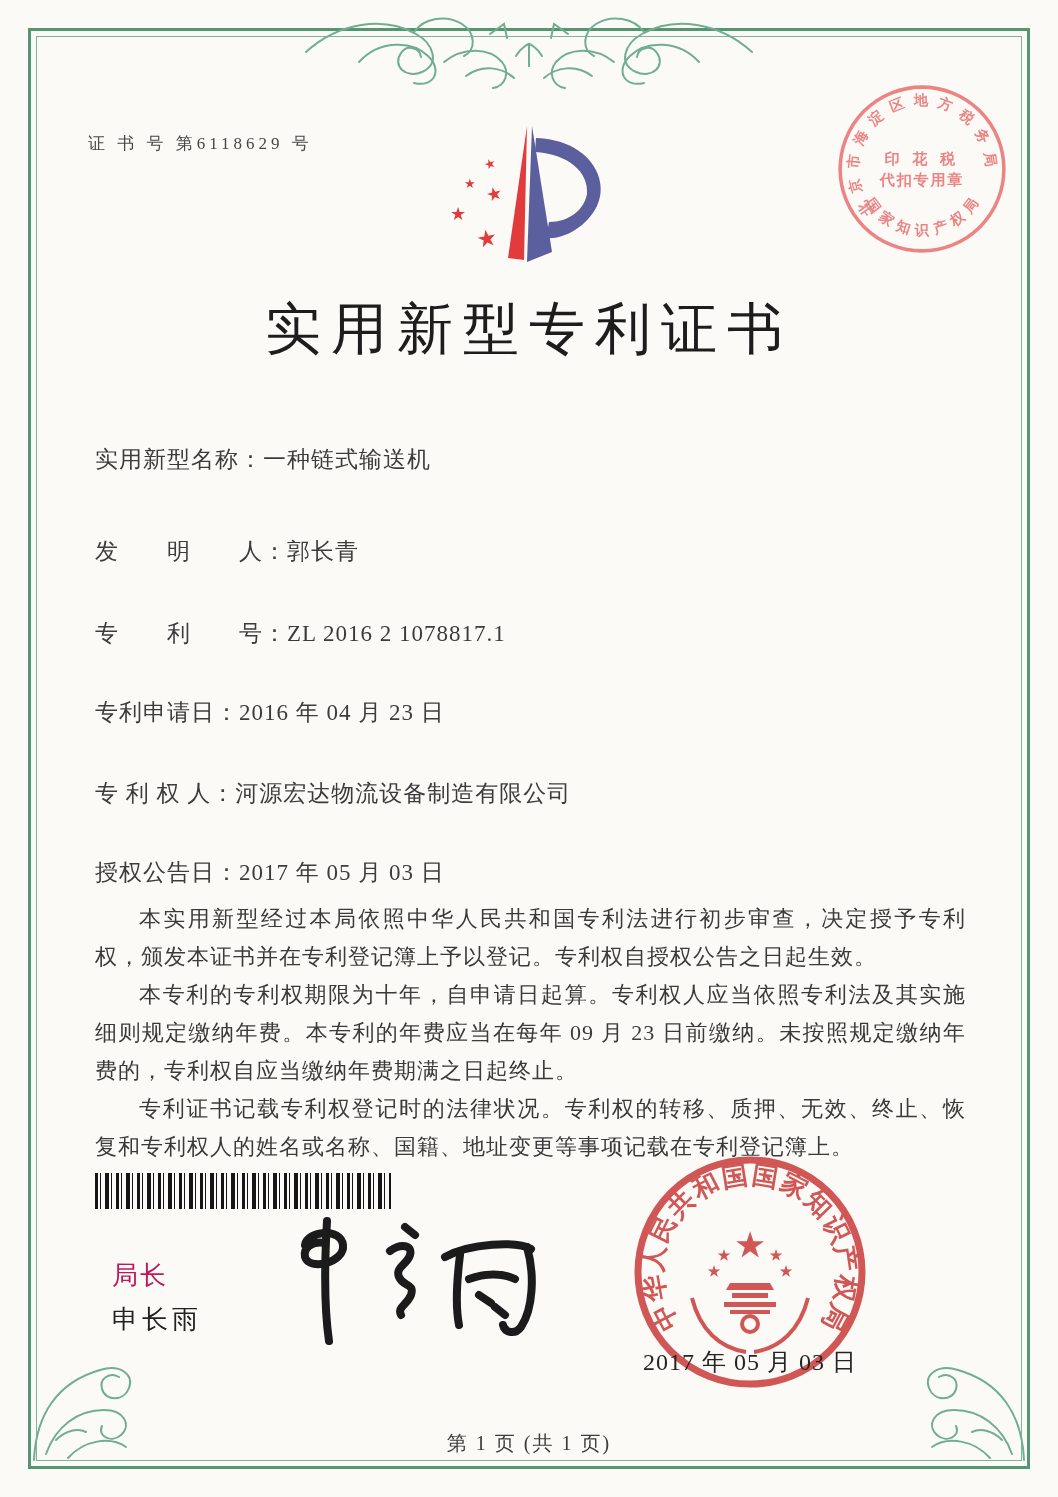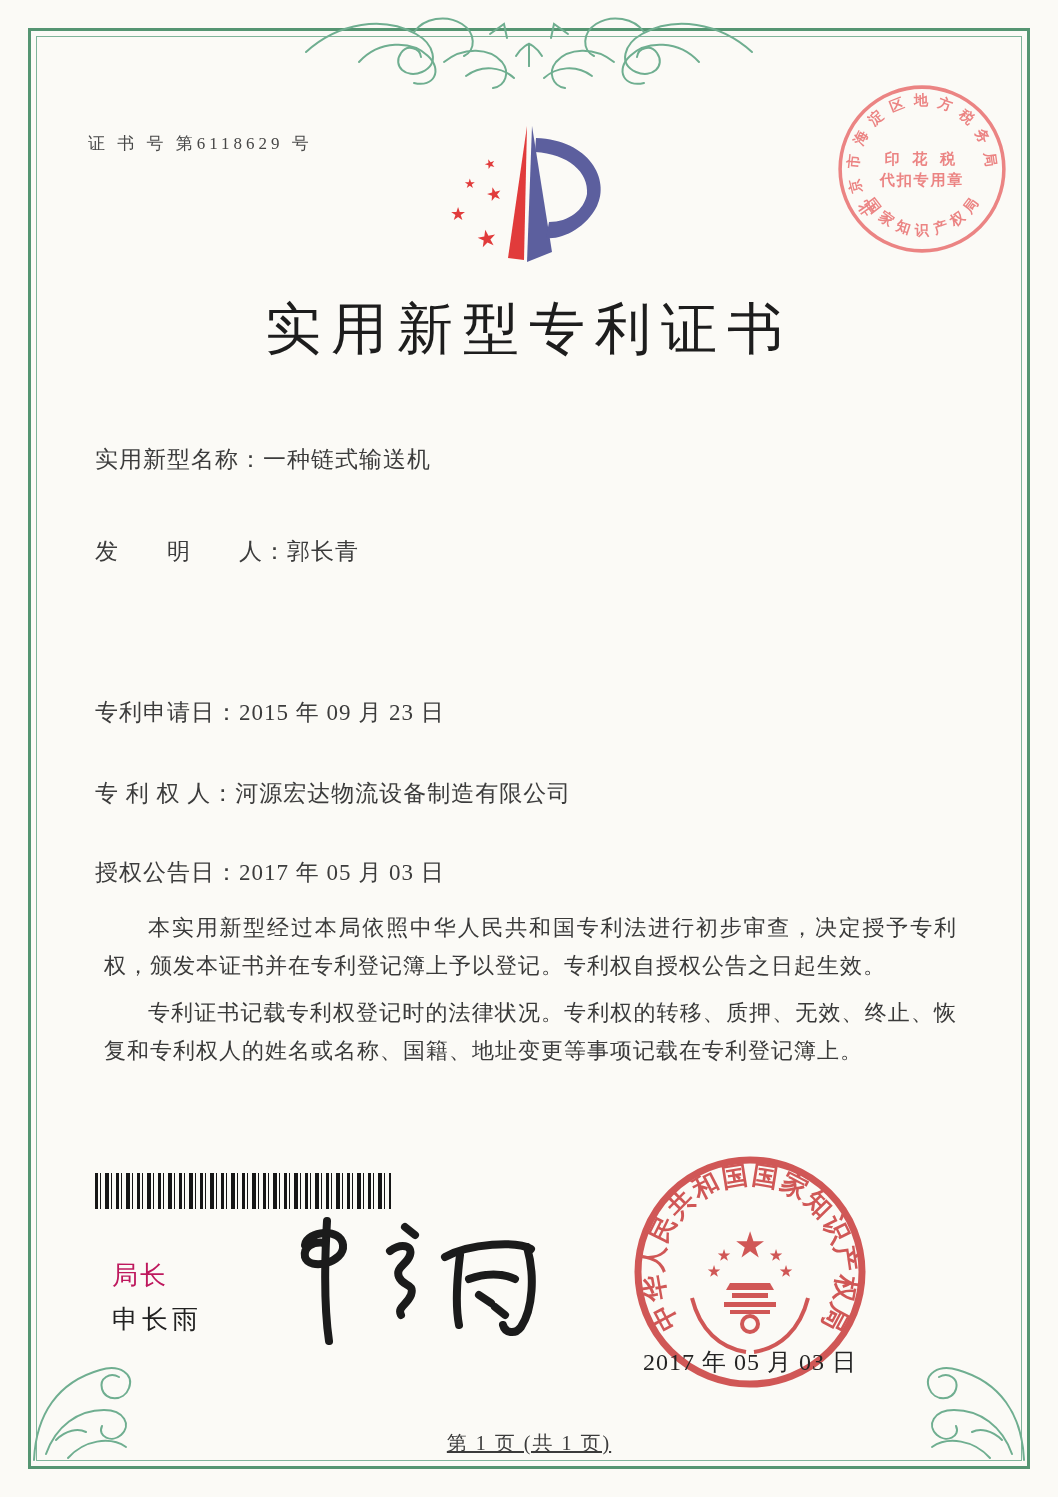--- a/index.html
+++ b/index.html
@@ -27,21 +27,21 @@
   .tax-stamp text { font-family:"Liberation Serif","DejaVu Serif",serif; font-weight:bold; }
 
   .title { position:absolute; left:0; right:0; top:292px; margin:0;
     text-align:center; font-size:56px; font-weight:normal; letter-spacing:10px; color:#1d1d1d; }
 
   .field-row { position:absolute; left:95px; width:880px; font-size:23px;
     color:#3c3c3c; letter-spacing:1px; white-space:nowrap; }
   .r1{top:444px}.r2{top:536px}.r3{top:618px}.r4{top:697px}.r5{top:778px}.r6{top:857px}
 
   .paragraphs { position:absolute; left:95px; right:92px; top:900px; }
-  .paragraphs p { margin:9px; font-size:22px; line-height:38px; letter-spacing:1px;
+  .paragraphs p { margin:0; font-size:22px; line-height:38px; letter-spacing:1px;
     text-indent:2em; text-align:justify; color:#3a3a3a; }
 
   .barcode { position:absolute; left:95px; top:1173px; width:296px; height:36px;
     background:repeating-linear-gradient(90deg,
       #161616 0 3px, transparent 3px 5px,
       #161616 5px 6px, transparent 6px 10px,
       #161616 10px 14px, transparent 14px 16px,
       #161616 16px 17px, transparent 17px 21px); }
 
   .official-title { position:absolute; left:112px; top:1258px; font-size:26px;
@@ -49,21 +49,21 @@
   .official-name  { position:absolute; left:112px; top:1302px; font-size:26px;
     letter-spacing:4px; color:#222; font-family:Liberation Mono, monospace; }
   .signature { position:absolute; left:255px; top:1215px; }
 
   .seal { position:absolute; left:630px; top:1152px; opacity:.88; mix-blend-mode:multiply; }
   .seal text { font-family:"Liberation Serif","DejaVu Serif",serif; font-weight:bold; }
   .seal-date { position:absolute; left:640px; top:1346px; width:220px; text-align:center;
     font-size:24px; letter-spacing:1px; color:#242424; z-index:5; }
 
   .footer { position:absolute; left:0; right:0; top:1430px; text-align:center;
-    font-size:20px; letter-spacing:2px; color:#3b3b3b;text-decoration:underline; }
+    font-size:20px; letter-spacing:2px; color:#3b3b3b; }
 </style>
 </head>
 <body>
 
 <div class="page">
 
   <div class="frame-outer"></div>
   <div class="frame-inner"></div>
 
   <svg class="ornament-top" width="470" height="90" viewBox="0 0 470 90">
@@ -150,32 +150,36 @@
   </svg>
 
   <h1 class="title">实用新型专利证书</h1>
 
   <div class="field-row r1">
     <span>实用新型名称：</span><span>一种链式输送机</span>
   </div>
   <div class="field-row r2">
     <span>发　　明　　人：</span><span>郭长青</span>
   </div>
+  <div class="field-row r3">
+    <span>专　　利　　号：</span><span>ZL 2016 2 1078817.1</span>
+  </div>
   <div class="field-row r4">
-    <span>专利申请日：</span><span>2015 年 09 月 23 日</span>
+    <span>专利申请日：</span><span>2016 年 04 月 23 日</span>
   </div>
   <div class="field-row r5">
     <span>专 利 权 人：</span><span>河源宏达物流设备制造有限公司</span>
   </div>
   <div class="field-row r6">
     <span>授权公告日：</span><span>2017 年 05 月 03 日</span>
   </div>
 
   <div class="paragraphs">
     <p>本实用新型经过本局依照中华人民共和国专利法进行初步审查，决定授予专利权，颁发本证书并在专利登记簿上予以登记。专利权自授权公告之日起生效。</p>
+    <p>本专利的专利权期限为十年，自申请日起算。专利权人应当依照专利法及其实施细则规定缴纳年费。本专利的年费应当在每年 09 月 23 日前缴纳。未按照规定缴纳年费的，专利权自应当缴纳年费期满之日起终止。</p>
     <p>专利证书记载专利权登记时的法律状况。专利权的转移、质押、无效、终止、恢复和专利权人的姓名或名称、国籍、地址变更等事项记载在专利登记簿上。</p>
   </div>
 
   <div class="barcode"></div>
 
   <div class="official-title">局长</div>
   <div class="official-name">申长雨</div>
 
   <svg class="signature" width="300" height="130" viewBox="0 0 300 130">
     <g stroke="#1b1b1b" fill="none" stroke-width="8" stroke-linecap="round">

